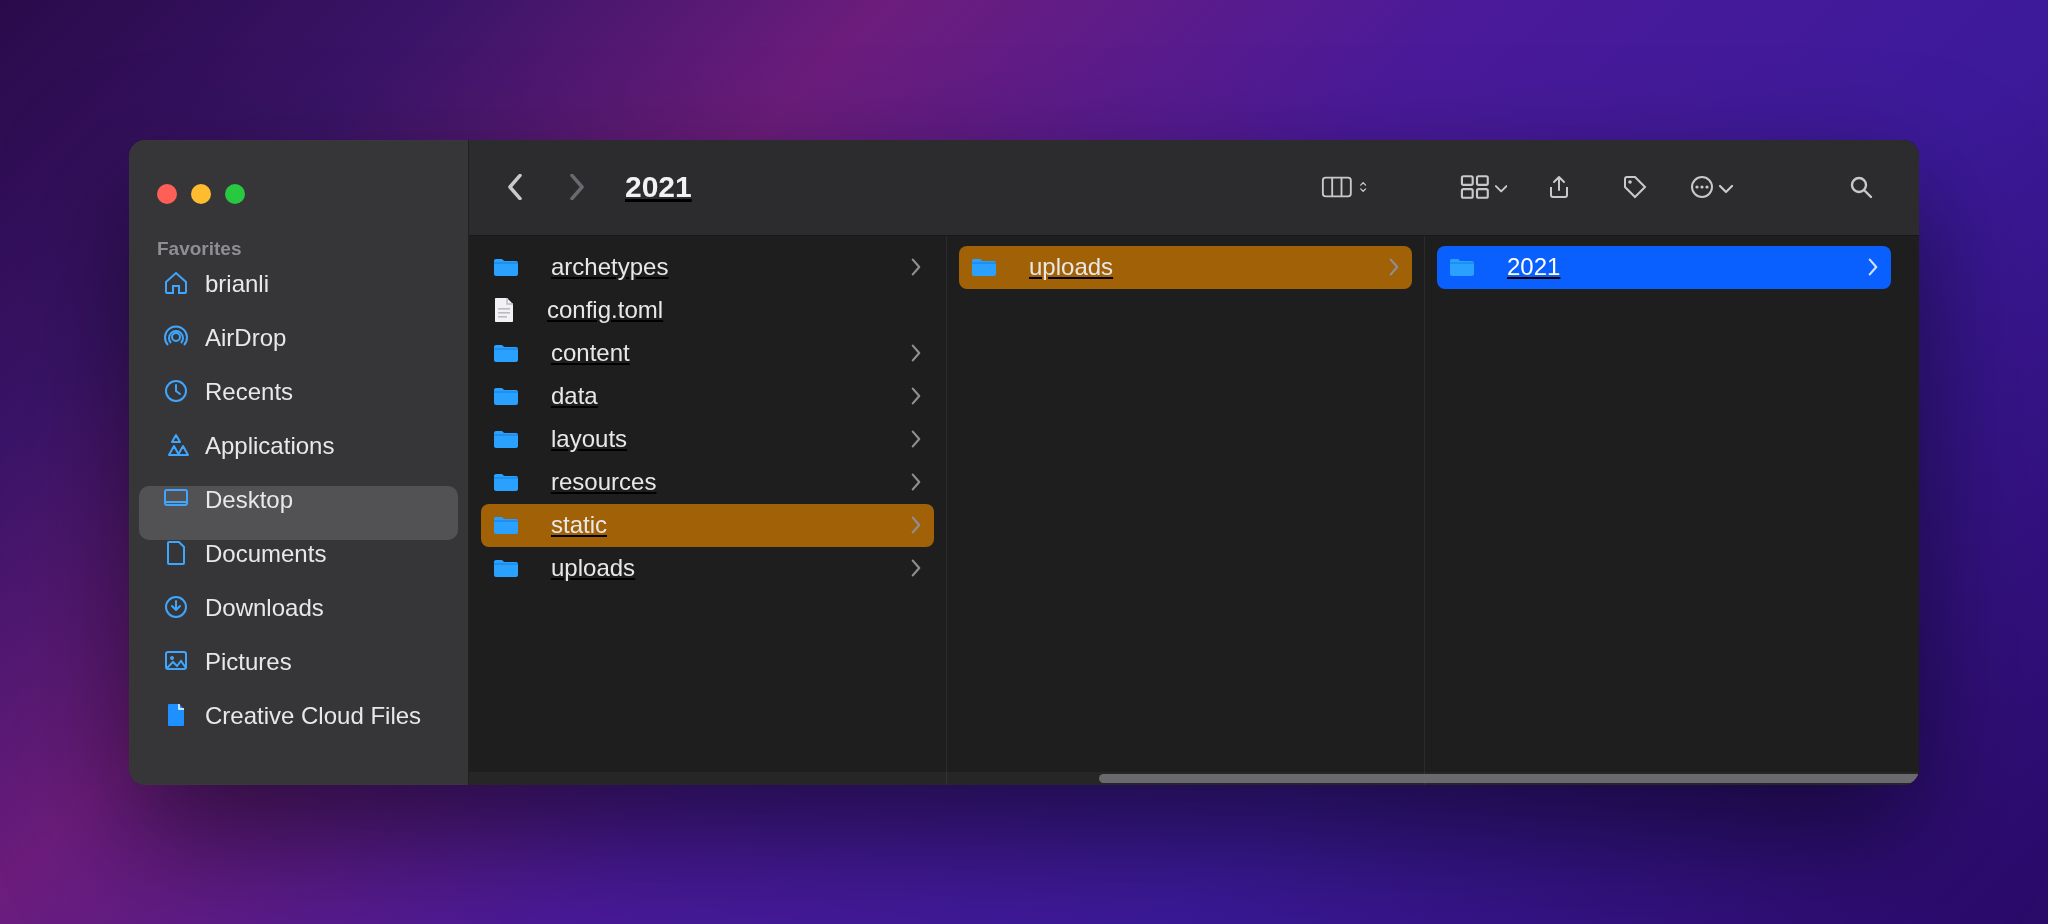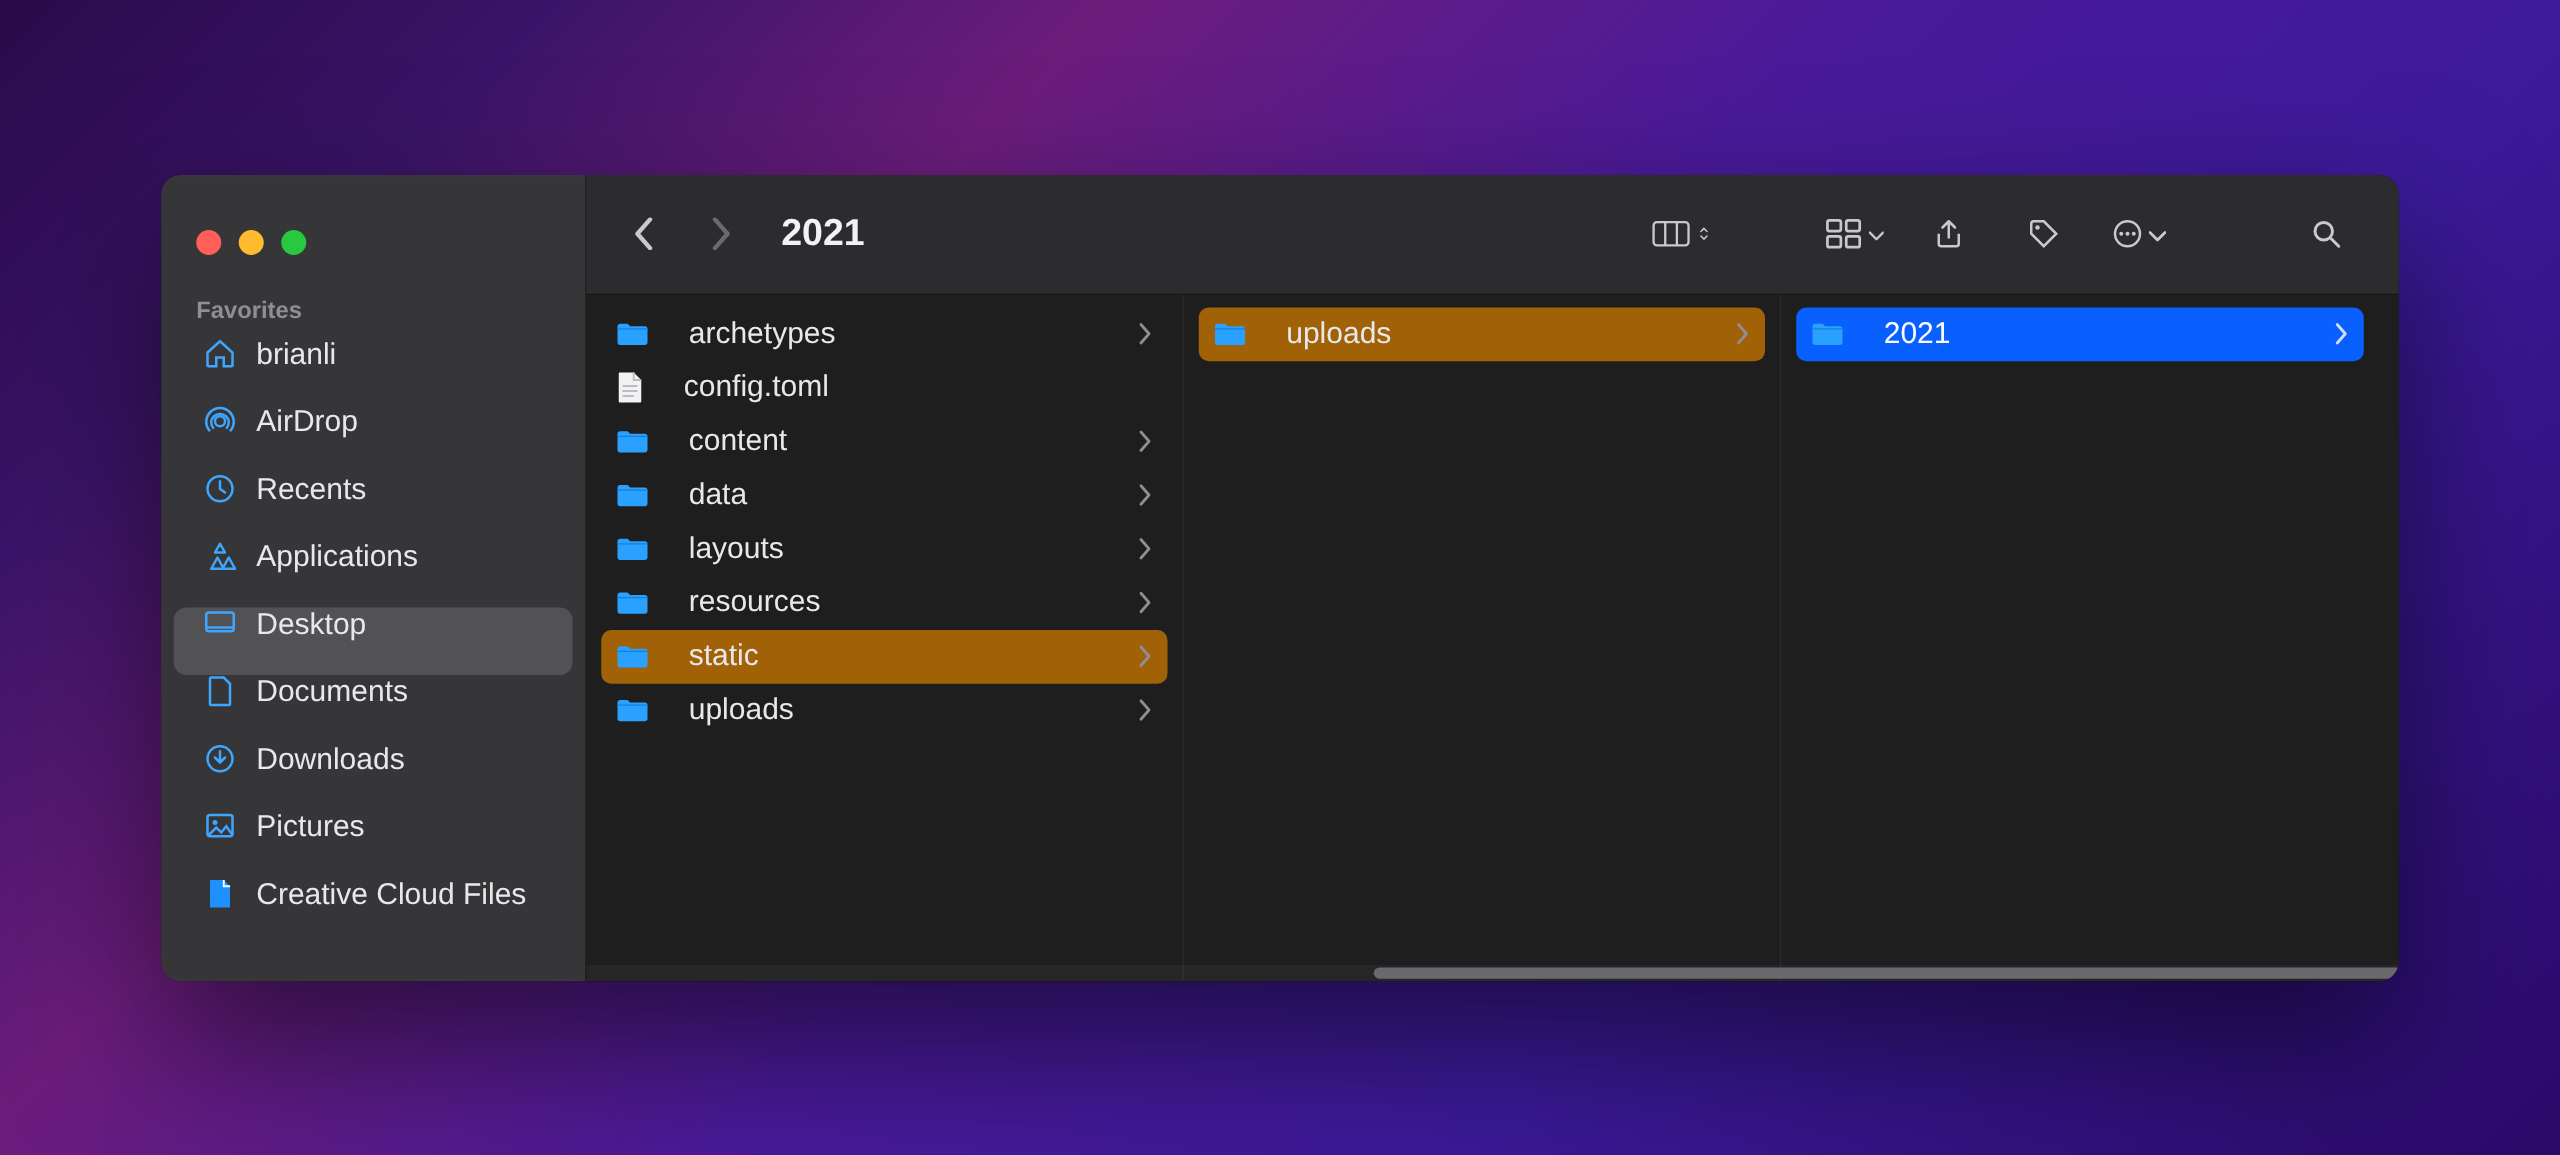--- a/index.html
+++ b/index.html
@@ -43,21 +43,21 @@
     height:54px; padding:0 18px 0 24px; margin:0 10px;
     border-radius:10px; color:#e8e8ea; font-size:24px;
     cursor:default;
   }
   .side-item.sel { background:rgba(255,255,255,.14); }
   .side-icon { width:26px; height:26px; flex:none; color:#3ea6ff; }
   .side-icon svg { width:100%; height:100%; display:block; }
   .side-icon.doc-blue { color:#1e90ff; }
 
   
-  .main { flex:1; display:flex; flex-direction:column; background:#1e1e1e; }
+  .main { flex:1; display:flex; flex-direction:column; background:#1e1e1e;text-decoration:underline; }
   .toolbar {
     height:96px; flex:none;
     display:flex; align-items:center;
     padding:0 34px 0 22px;
     background:#2c2c2e;
     border-bottom:1px solid rgba(0,0,0,.45);
     gap:14px;
   }
   .tb-btn {
     width:48px; height:48px;

